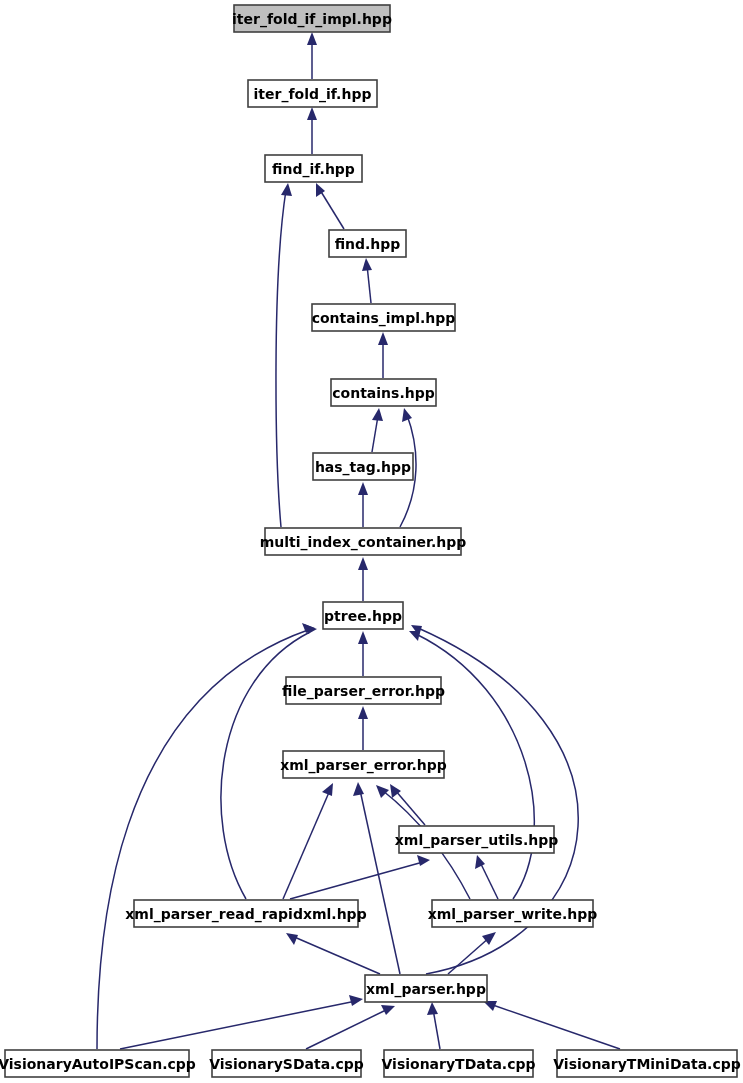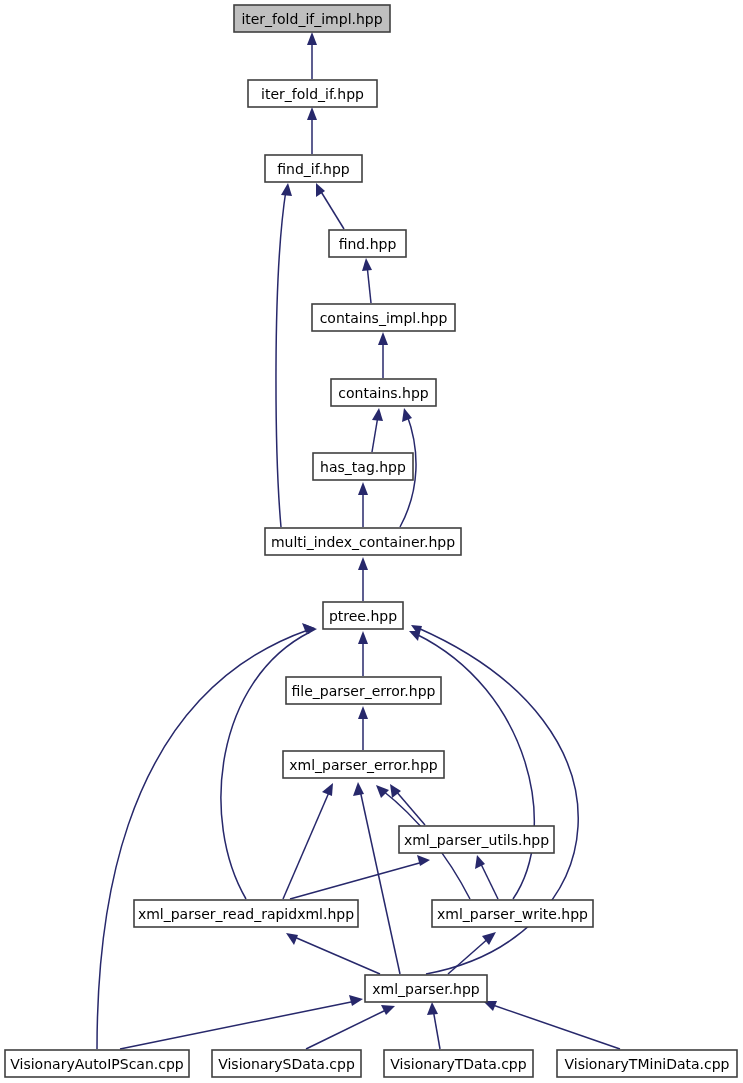--- a/index.html
+++ b/index.html
@@ -10,20 +10,21 @@
   body {
     width: 743px;
     height: 1083px;
     font-family: "DejaVu Sans", "Liberation Sans", sans-serif;
     overflow: hidden;
   }
   #graph-root {
     position: relative;
     width: 743px;
     height: 1083px;
+    font-weight: bold;
   }
   svg.graph {
     position: absolute;
     top: 0;
     left: 0;
     width: 743px;
     height: 1083px;
     shape-rendering: geometricPrecision;
   }
   .node-box {

